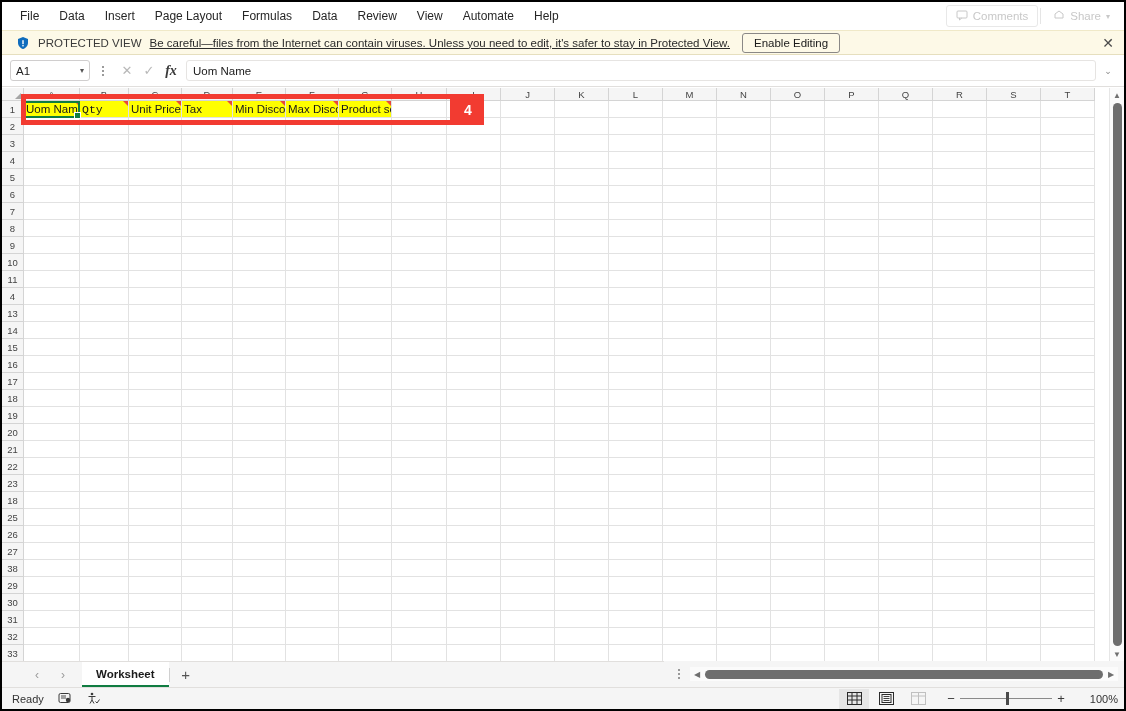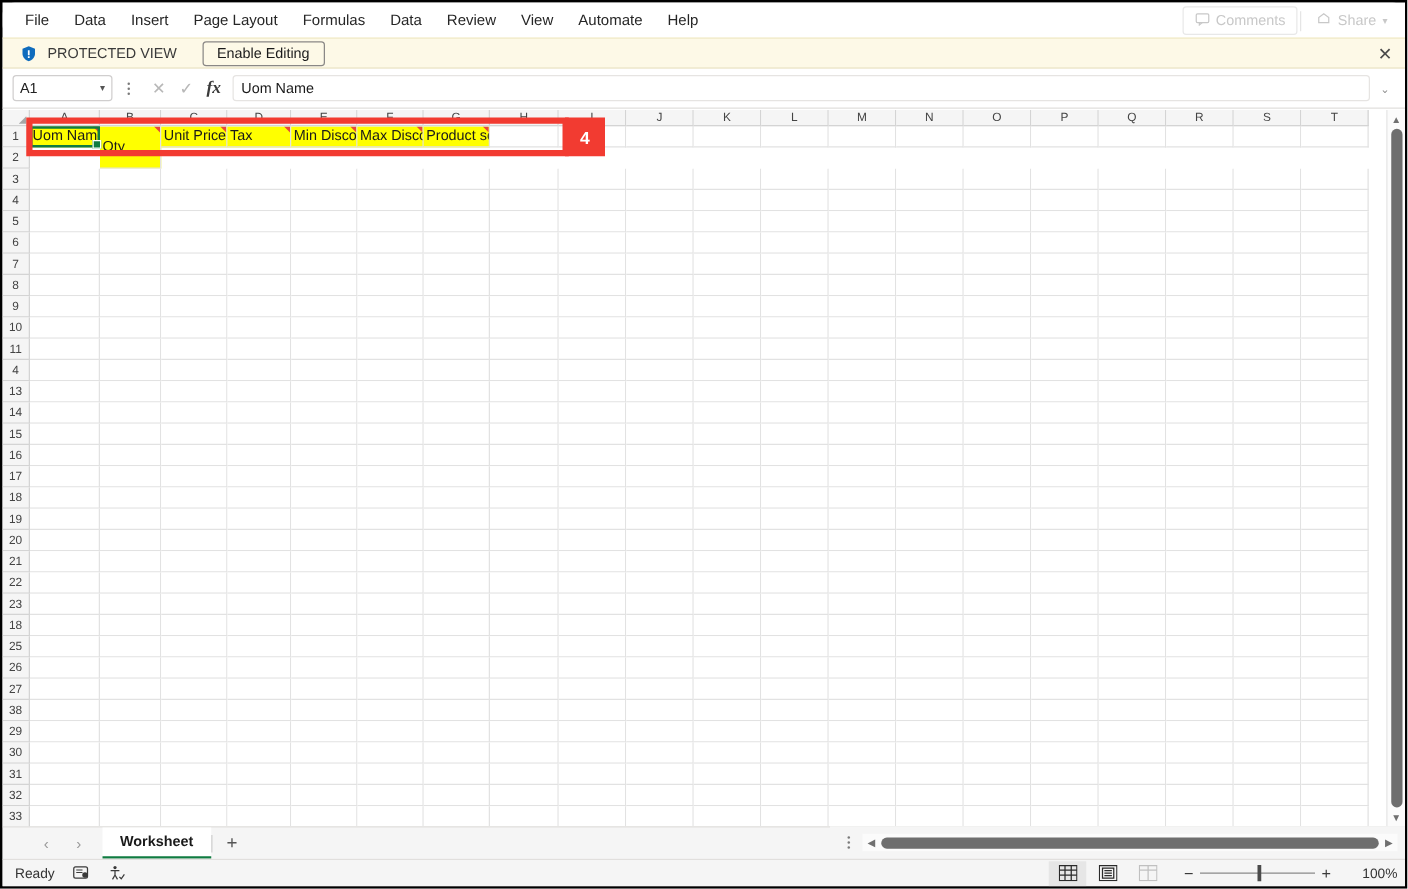--- a/index.html
+++ b/index.html
@@ -483,20 +483,21 @@
 
   <div class="protectedbar">
     <span class="shield">
       <svg width="14" height="14" viewBox="0 0 14 14">
         <path d="M7 1 L12 3 L12 7 C12 10 9.5 12.2 7 13 C4.5 12.2 2 10 2 7 L2 3 Z" fill="#0f6cbd"></path>
         <rect x="6.3" y="4.2" width="1.4" height="4" fill="#ffffff"></rect>
         <rect x="6.3" y="9" width="1.4" height="1.4" fill="#ffffff"></rect>
       </svg>
     </span>
     <span class="pv-label">PROTECTED VIEW</span>
+    <span class="pv-msg">Be careful—files from the Internet can contain viruses. Unless you need to edit, it's safer to stay in Protected View.</span>
     <button class="enable-btn">Enable Editing</button>
     <span class="pv-close">✕</span>
   </div>
 
   <div class="formulabar">
     <div class="namebox">
       <span>A1</span>
       <span style="font-size:8px;color:#555;">▾</span>
     </div>
     <div class="kebab">
@@ -570,21 +571,21 @@
         <div class="rowhead" style="height: 17px;">38</div>
         <div class="rowhead" style="height: 17px;">29</div>
         <div class="rowhead" style="height: 17px;">30</div>
         <div class="rowhead" style="height: 17px;">31</div>
         <div class="rowhead" style="height: 17px;">32</div>
         <div class="rowhead" style="height: 17px;">33</div>
       </div>
     <div class="cellsarea" id="cellsarea">
         <div class="gridrow">
           <div class="cell yellow" style="width: 56px; height: 17px;">Uom Name<span class="comment-tri"></span></div>
-          <div class="cell yellow" style="width: 49px; height: 34px;">Qty<span class="comment-tri"></span></div>
+          <div class="cell yellow" style="width: 49px; height: 17px; font-family: Liberation Mono, monospace;">Qty<span class="comment-tri"></span></div>
           <div class="cell yellow" style="width: 53px; height: 17px;">Unit Price<span class="comment-tri"></span></div>
           <div class="cell yellow" style="width: 51px; height: 17px;">Tax<span class="comment-tri"></span></div>
           <div class="cell yellow" style="width: 53px; height: 17px;">Min Disco<span class="comment-tri"></span></div>
           <div class="cell yellow" style="width: 53px; height: 17px;">Max Disco<span class="comment-tri"></span></div>
           <div class="cell yellow" style="width: 53px; height: 17px;">Product seq no<span class="comment-tri"></span></div>
           <div class="cell" style="width: 55px; height: 17px;"></div>
           <div class="cell" style="width: 54px; height: 17px;"></div>
           <div class="cell" style="width: 54px; height: 17px;"></div>
           <div class="cell" style="width: 54px; height: 17px;"></div>
           <div class="cell" style="width: 54px; height: 17px;"></div>

